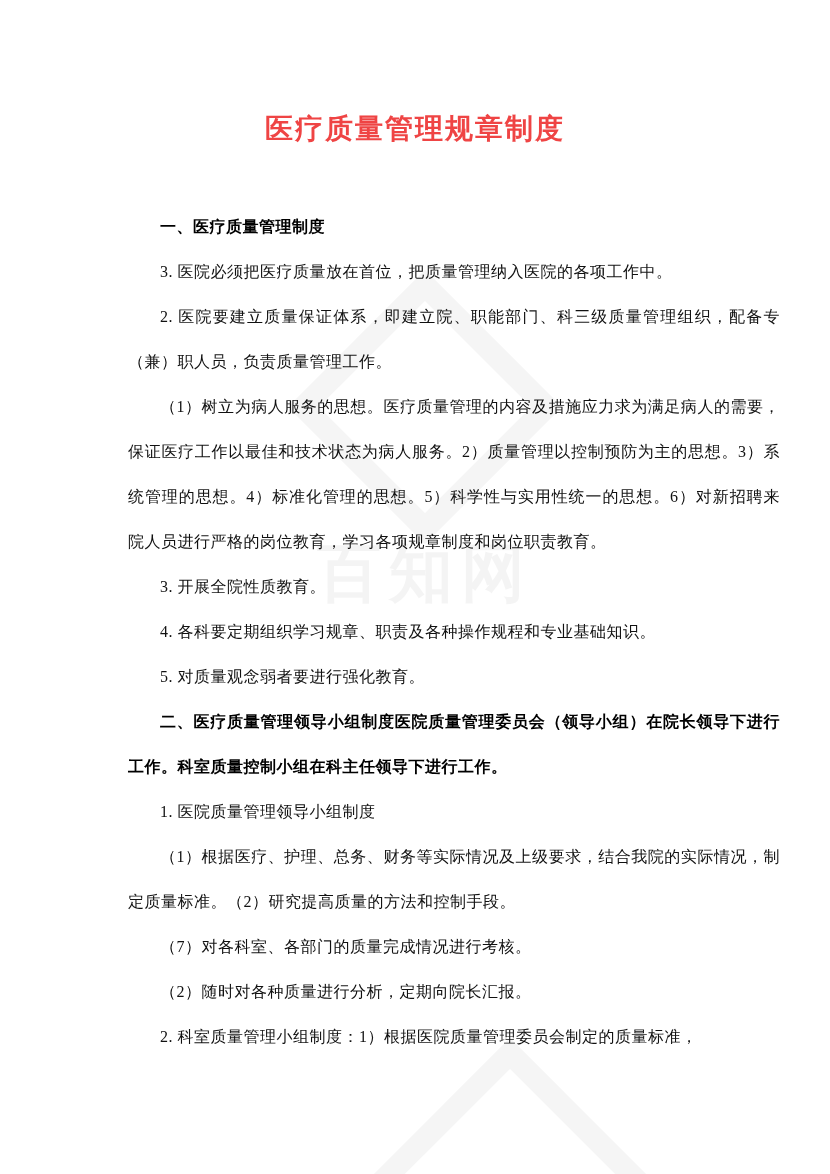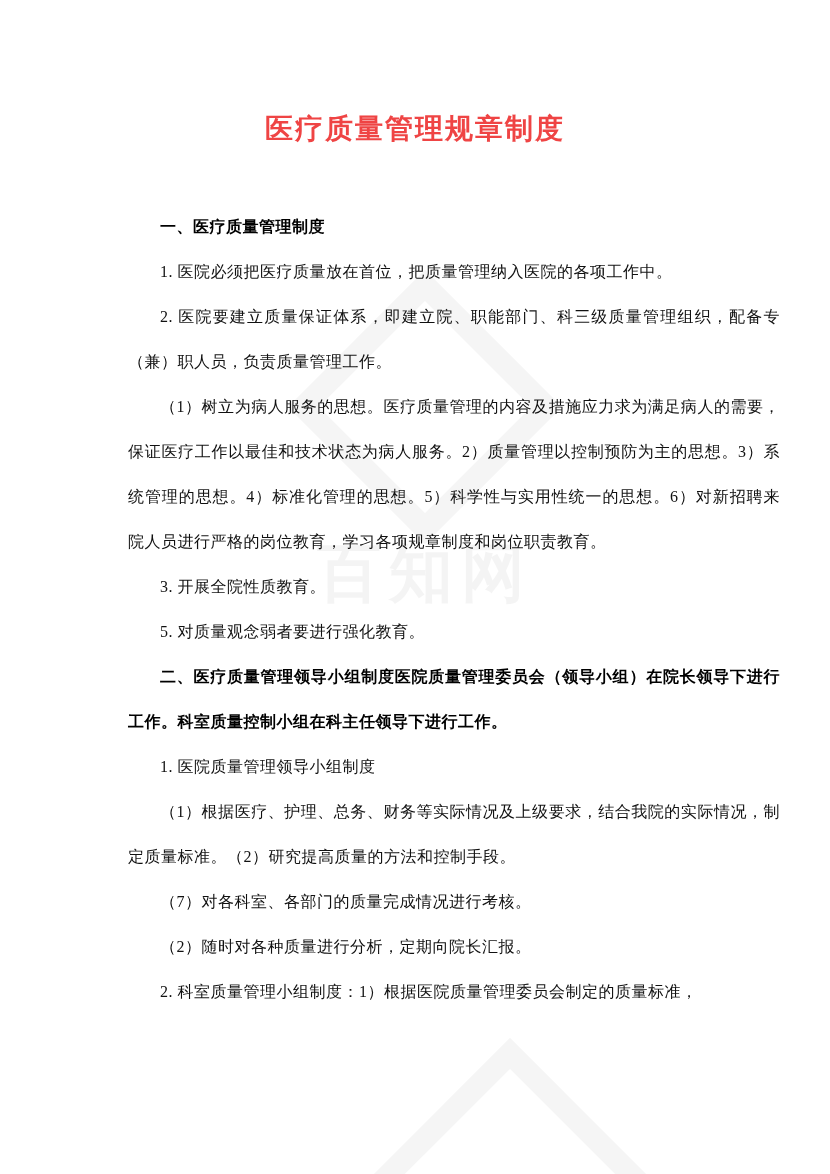--- a/index.html
+++ b/index.html
@@ -82,24 +82,25 @@
 
   <div class="watermark wm-bottom">
     <div class="wm-diamond"></div>
 
   </div>
 
   <h1 class="doc-title">医疗质量管理规章制度</h1>
 
   <div class="doc-body">
       <p class="para bold">一、医疗质量管理制度</p>
-      <p class="para">1. 医院必须把医疗质量放在首位，把质量管理纳入医院的各项工作中。</p>
+      <p class="para">3. 医院必须把医疗质量放在首位，把质量管理纳入医院的各项工作中。</p>
       <p class="para">2. 医院要建立质量保证体系，即建立院、职能部门、科三级质量管理组织，配备专（兼）职人员，负责质量管理工作。</p>
       <p class="para">（1）树立为病人服务的思想。医疗质量管理的内容及措施应力求为满足病人的需要，保证医疗工作以最佳和技术状态为病人服务。2）质量管理以控制预防为主的思想。3）系统管理的思想。4）标准化管理的思想。5）科学性与实用性统一的思想。6）对新招聘来院人员进行严格的岗位教育，学习各项规章制度和岗位职责教育。</p>
       <p class="para">3. 开展全院性质教育。</p>
+      <p class="para">4. 各科要定期组织学习规章、职责及各种操作规程和专业基础知识。</p>
       <p class="para">5. 对质量观念弱者要进行强化教育。</p>
       <p class="para bold">二、医疗质量管理领导小组制度医院质量管理委员会（领导小组）在院长领导下进行工作。科室质量控制小组在科主任领导下进行工作。</p>
       <p class="para">1. 医院质量管理领导小组制度</p>
       <p class="para">（1）根据医疗、护理、总务、财务等实际情况及上级要求，结合我院的实际情况，制定质量标准。（2）研究提高质量的方法和控制手段。</p>
       <p class="para">（7）对各科室、各部门的质量完成情况进行考核。</p>
       <p class="para">（2）随时对各种质量进行分析，定期向院长汇报。</p>
       <p class="para">2. 科室质量管理小组制度：1）根据医院质量管理委员会制定的质量标准，</p>
     </div>
 
 </div>

